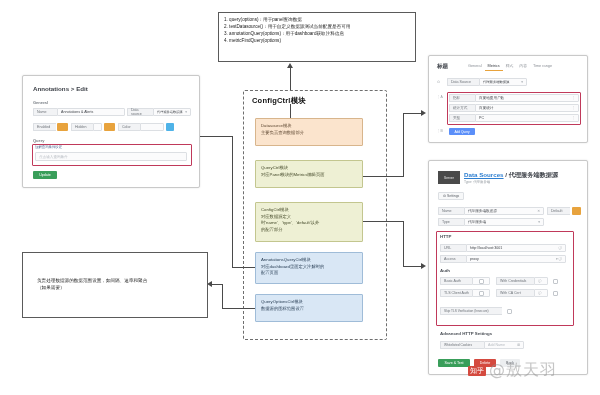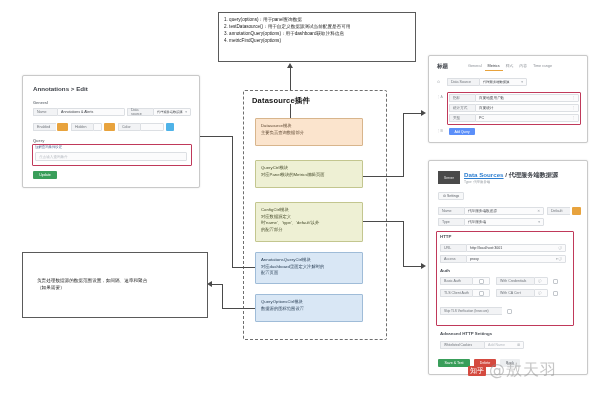--- a/index.html
+++ b/index.html
@@ -111,21 +111,21 @@
 2. testDatasource()：用于自定义数据源测试当前配置是否可用
 3. annotationQuery(options)：用于dashboard获取注释信息
 4. metricFindQuery(options)</div>
   </div>
 
   <div class="ln lnv" style="left:290px;top:68px;width:1px;height:22px;"></div>
   <div class="arrow arr-up" style="left:287px;top:63px;"></div>
 
   <div class="abs dashed-container" style="left:243px;top:90px;width:144px;height:250px;"></div>
   <div class="abs" style="left:250px;top:94px;width:76px;height:12px;background:#ffffff;"></div>
-  <div class="abs dashed-title" style="left:252px;top:96px;width:90px;">Datasource插件</div>
+  <div class="abs dashed-title" style="left:252px;top:96px;width:90px;">ConfigCtrl模块</div>
 
   <div class="ln lnv" style="left:290px;top:104px;height:14px;"></div>
 
   <div class="abs module mod-orange" style="left:255px;top:118px;width:108px;height:28px;">Datasource模块
 主要负责查询数据部分</div>
 
   <div class="abs module mod-olive" style="left:255px;top:160px;width:108px;height:28px;">QueryCtrl模块
 对应Panel模块的Metrics编辑页面</div>
 
   <div class="abs module mod-olive2" style="left:255px;top:202px;width:108px;height:40px;">ConfigCtrl模块

